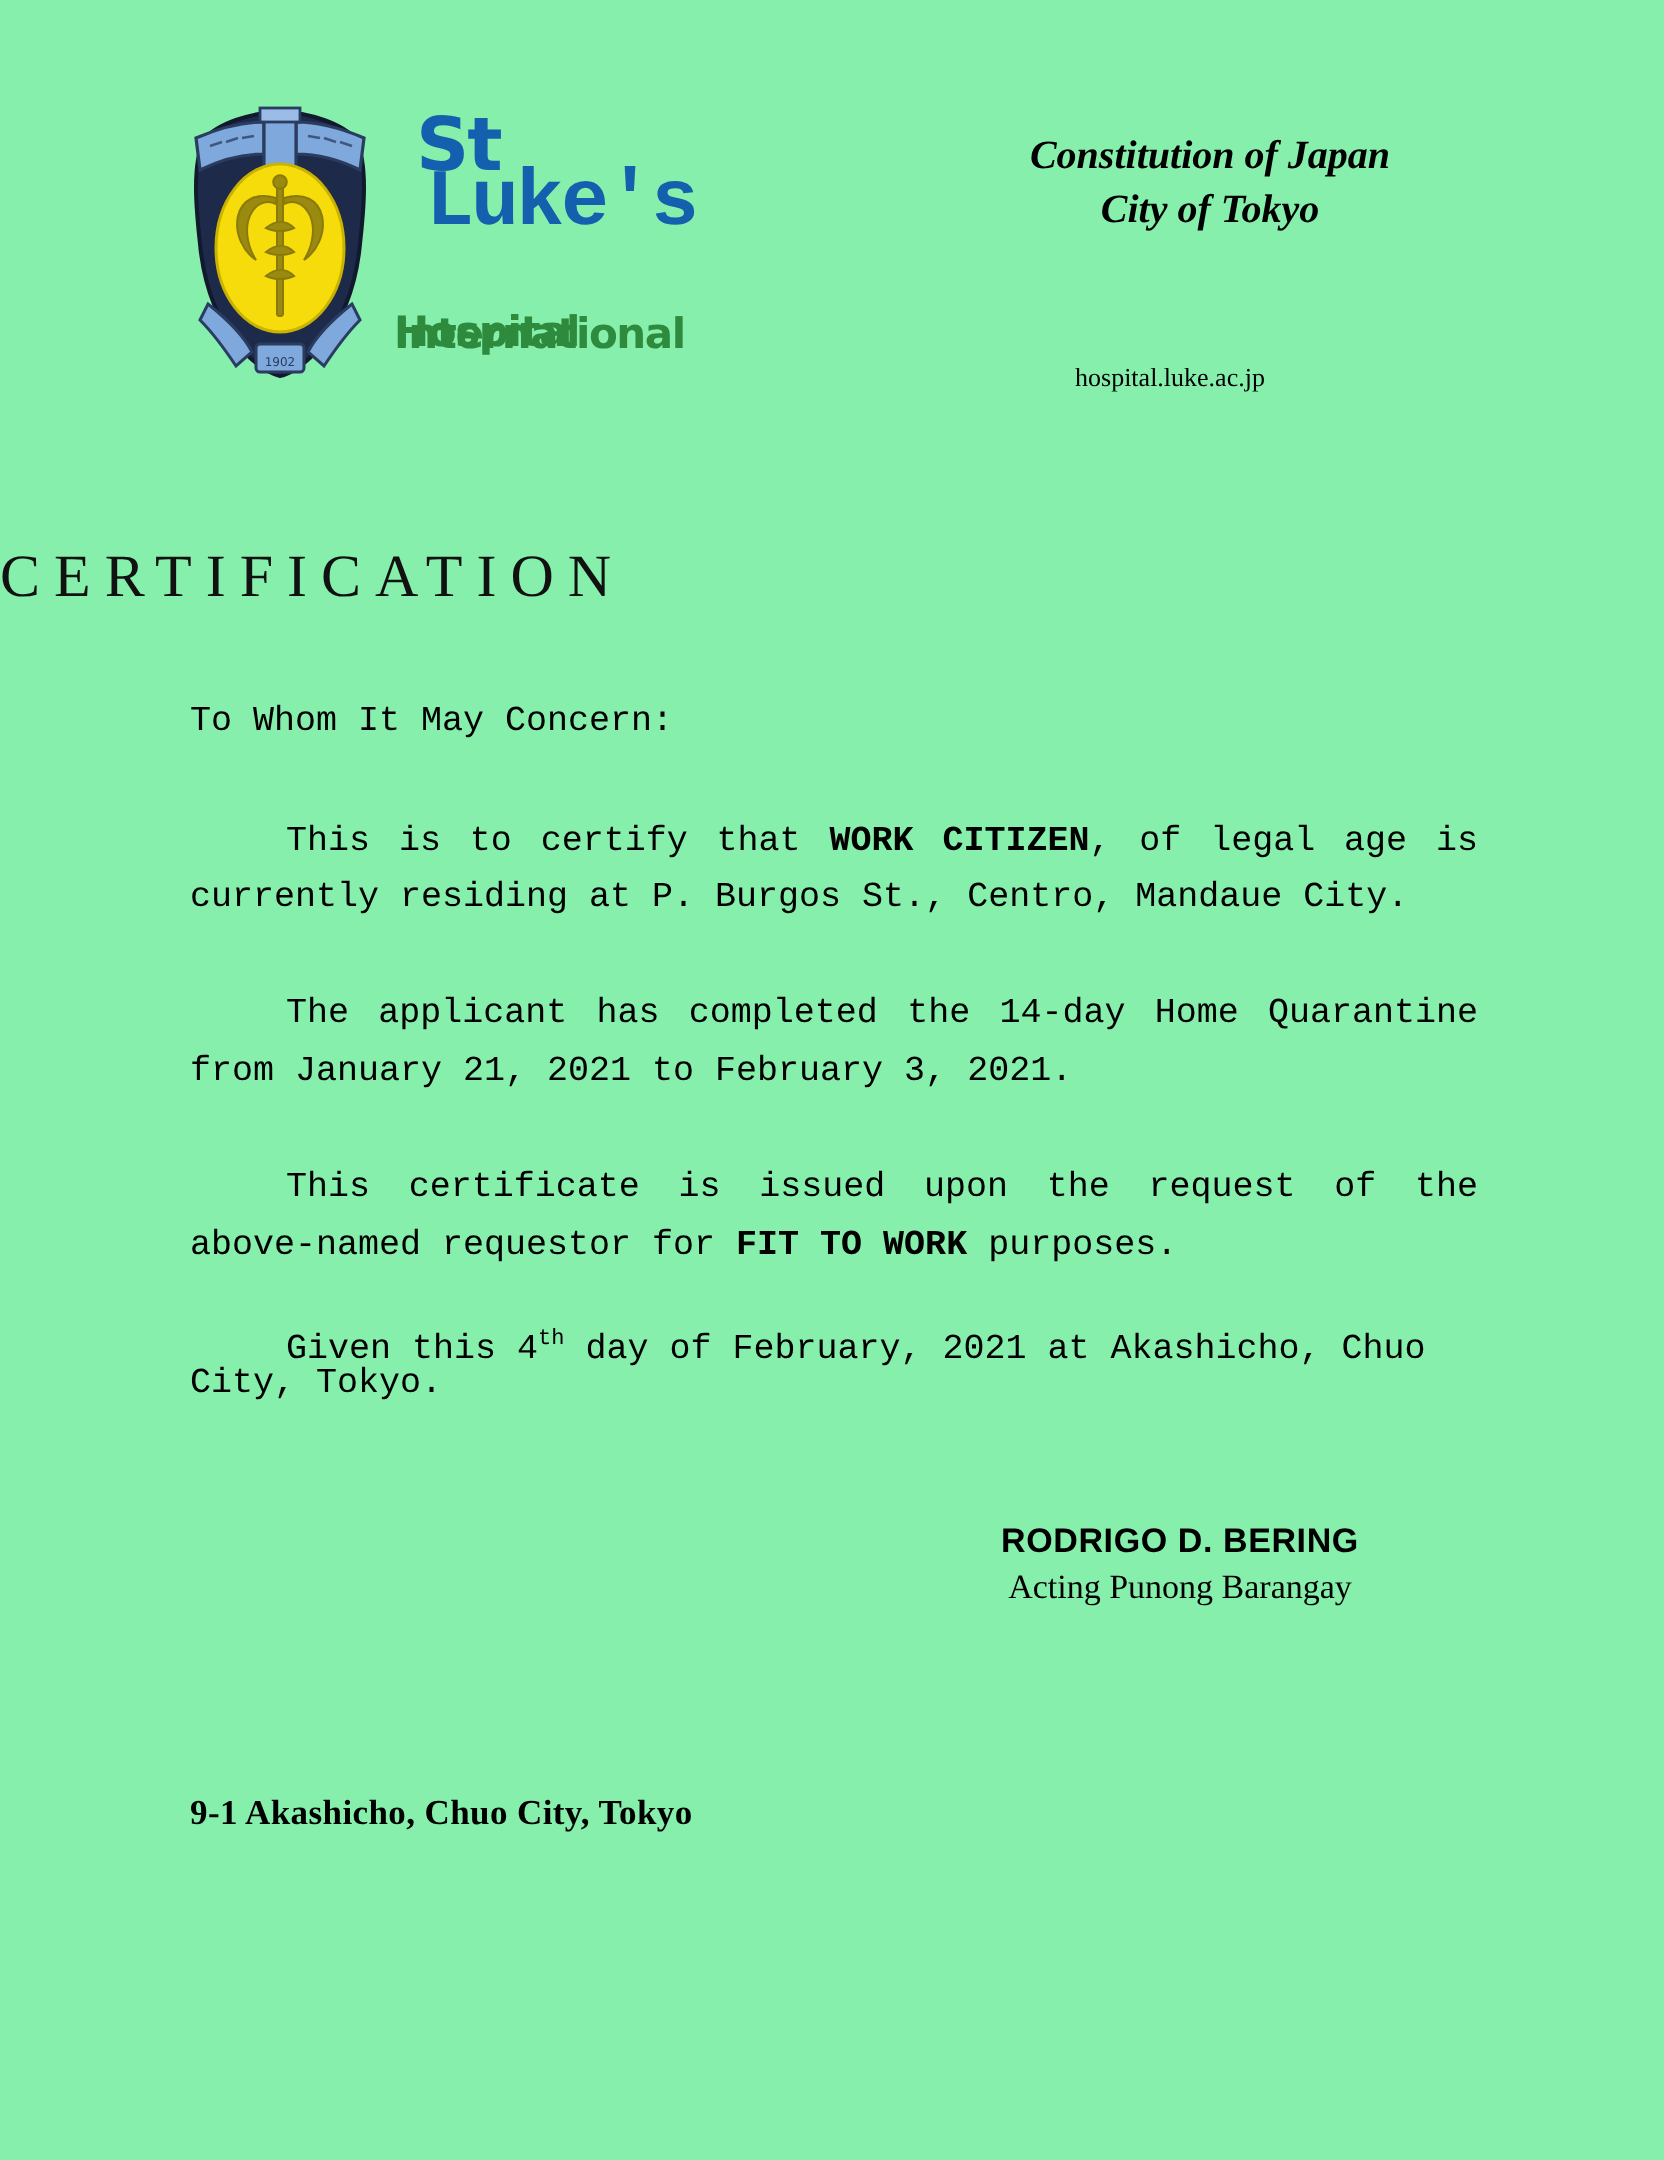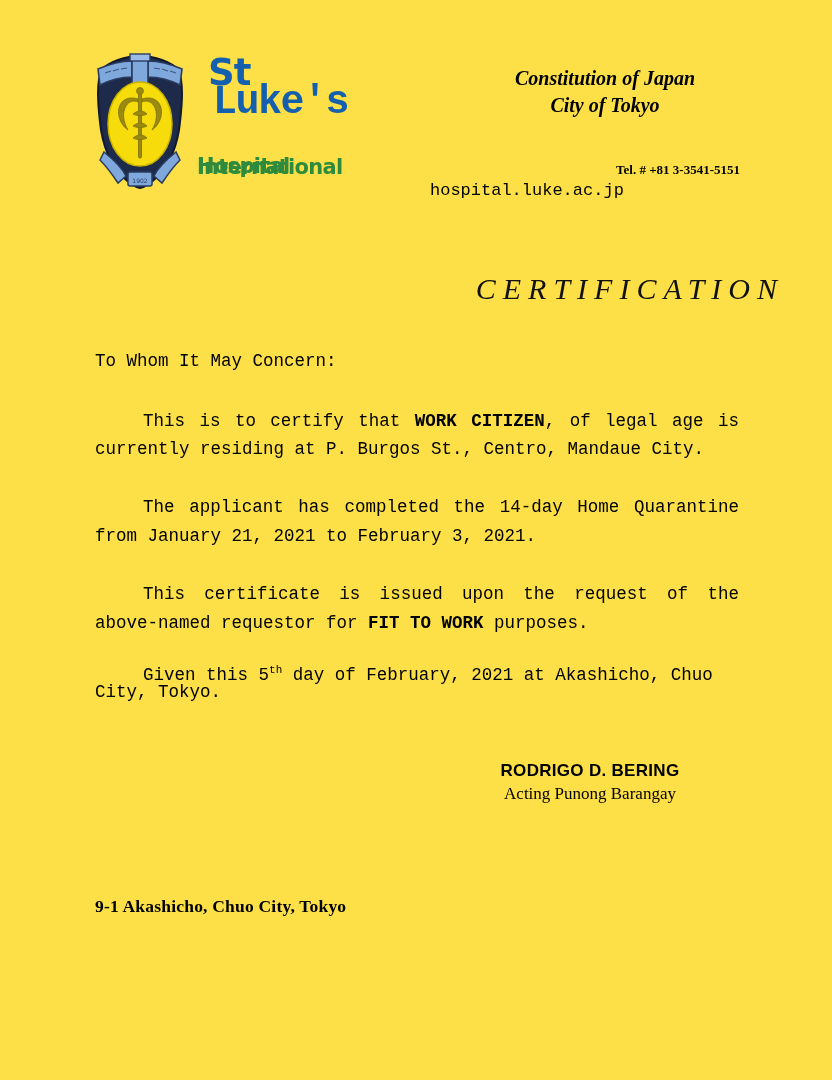--- a/index.html
+++ b/index.html
@@ -13,21 +13,21 @@
     position: relative;
     font-family: "Liberation Serif", "DejaVu Serif", serif;
     color: #000000;
     overflow: hidden;
   }
 
   .page {
     position: relative;
     width: 832px;
     height: 1080px;
-    background: #fde047;
+    background: #86efac;
   }
 
   
   .header {
     position: absolute;
     left: 0;
     top: 0;
     width: 832px;
     height: 215px;
   }
@@ -133,38 +133,37 @@
     text-align: right;
     font-family: "Liberation Serif", serif;
     font-weight: 700;
     font-size: 13px;
   }
   .hdr-web {
     position: absolute;
     left: 430px;
     top: 181px;
     width: 310px;
-    text-align: left;
-    font-family: Liberation Mono, monospace;
-    font-size: 17px;
+    text-align: center;
+    font-family: Liberation Serif, serif;
+    font-size: 13px;
   }
 
   
   .doc-title {
     position: absolute;
     left: 0;
     top: 272px;
     width: 784px;
-    text-align: right;
+    text-align: left;
     font-family: "Liberation Serif", "DejaVu Serif", serif;
     font-size: 30px;
     font-variant: small-caps;
     letter-spacing: 7px;
     color: #111111;
-    font-style: italic;
   }
 
   
   .body-block {
     position: absolute;
     left: 95px;
     top: 353px;
     width: 644px;
     font-family: Liberation Mono, monospace;
   }
@@ -282,37 +281,36 @@
         <div class="wm-intl">International</div>
         <div class="wm-hosp">Hospital</div>
       </div>
     </div>
 
     <div class="hdr-gov">
       <div>Constitution of Japan</div>
       <div>City of Tokyo</div>
     </div>
 
-    <div class="hdr-tel">Tel. # +81 3-3541-5151</div>
     <div class="hdr-web">hospital.luke.ac.jp</div>
   </div>
 
   <div class="doc-title">CERTIFICATION</div>
 
   <div class="body-block">
 
     <p class="salutation">To Whom It May Concern:</p>
 
     <p class="para"><span>This is to certify that </span><b>WORK CITIZEN</b><span>, of legal age is currently residing at P. Burgos St., Centro, Mandaue City.</span></p>
 
     <p class="para">The applicant has completed the 14-day Home Quarantine from January 21, 2021 to February 3, 2021.</p>
 
     <p class="para"><span>This certificate is issued upon the request of the above-named requestor for </span><b>FIT TO WORK</b><span> purposes.</span></p>
 
-    <p class="given"><span>Given this 5</span><sup>th</sup><span> day of February, 2021 at Akashicho, Chuo City, Tokyo.</span></p>
+    <p class="given"><span>Given this 4</span><sup>th</sup><span> day of February, 2021 at Akashicho, Chuo City, Tokyo.</span></p>
   </div>
 
   <div class="sign-block">
     <div class="sign-name">RODRIGO D. BERING</div>
     <div class="sign-role">Acting Punong Barangay</div>
   </div>
 
   <div class="footer-address">9-1 Akashicho, Chuo City, Tokyo</div>
 
 </div>

